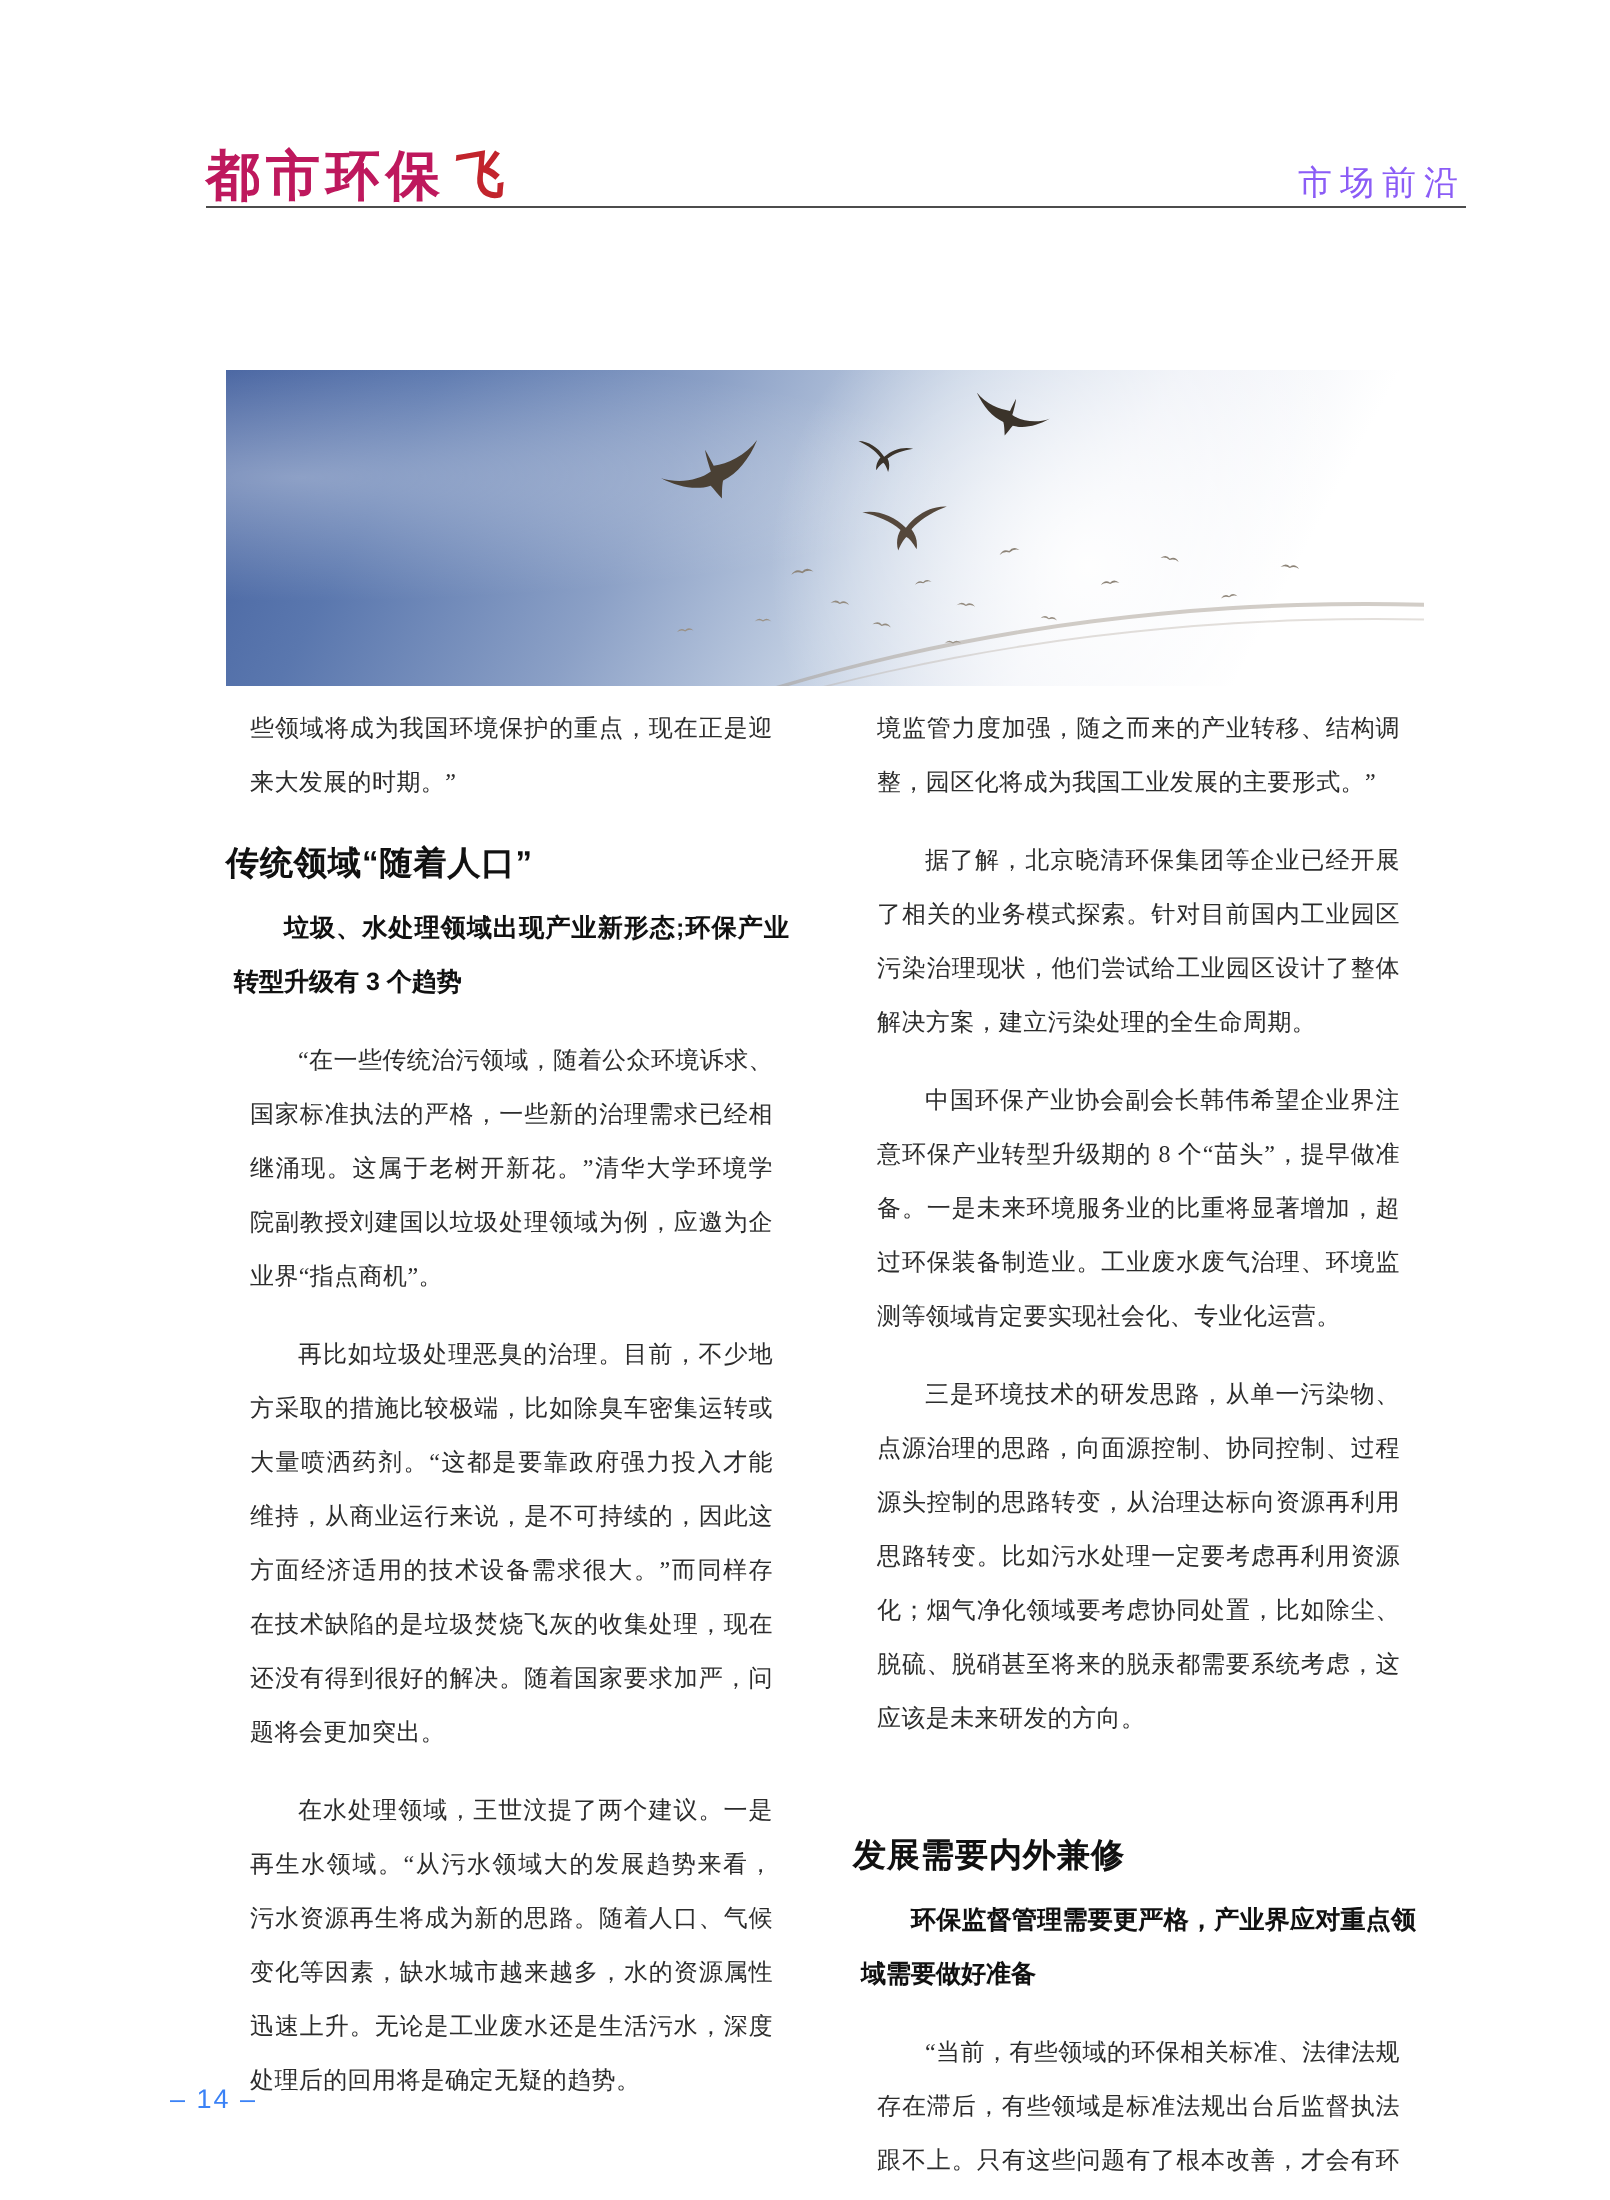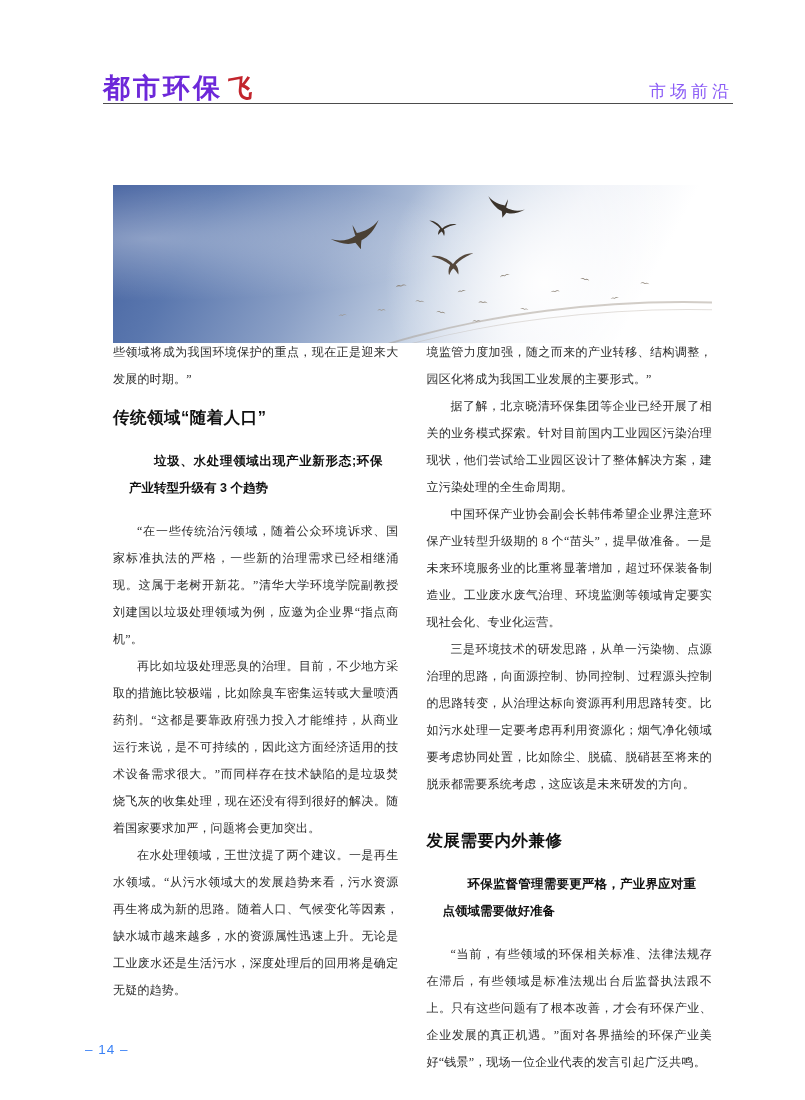--- a/index.html
+++ b/index.html
@@ -3,21 +3,21 @@
 <meta charset="utf-8">
 <style>
   html,body{margin:0;padding:0;background:#ffffff;}
   #page{position:relative;width:805px;height:1100px;background:#fff;overflow:hidden;
         font-family:"Liberation Serif","DejaVu Serif",serif;color:#2c2c2c;}
 
   
   .masthead{position:absolute;top:66px;left:103px;width:630px;height:40px;}
   .logo-wrap{position:absolute;left:0;bottom:4px;display:flex;align-items:flex-end;}
   .logo-text{font-family:"Liberation Sans","DejaVu Sans",sans-serif;font-weight:700;
-             font-size:27px;letter-spacing:3px;color:#6d28d9;line-height:1;}
+             font-size:27px;letter-spacing:3px;color:#be185d;line-height:1;}
   .logo-mark{font-family:"DejaVu Serif",serif;font-style:italic;font-weight:700;
              font-size:26px;color:#c2242c;line-height:1;margin-left:2px;
              transform:rotate(-10deg);display:inline-block;}
   .section-label{position:absolute;right:0;bottom:6px;
              font-family:"Liberation Sans","DejaVu Sans",sans-serif;
              font-size:17px;letter-spacing:4px;color:#8b5cf6;line-height:1;}
   .head-rule{position:absolute;left:103px;top:103px;width:630px;height:1px;background:#4c4c4c;}
 
   
   .hero{position:absolute;top:185px;left:113px;width:599px;height:158px;overflow:hidden;
@@ -28,28 +28,28 @@
   .hero-arc{position:absolute;left:-130px;top:116px;width:1400px;height:900px;
             border-radius:50%;border-top:2px solid rgba(165,155,143,.5);}
   .hero-arc2{position:absolute;left:-150px;top:124px;width:1450px;height:900px;
             border-radius:50%;border-top:1px solid rgba(185,176,165,.4);}
   .bird{position:absolute;}
   .bird svg{display:block;width:100%;height:auto;}
 
   
   .columns{position:absolute;top:339px;left:113px;width:599px;display:flex;gap:28px;}
   .col{flex:1 1 0;min-width:0;}
-  .body-p{margin:0;font-size:12px;line-height:27px;text-align:justify;color:#2c2c2c;
+  .body-p{margin:12px;font-size:12px;line-height:27px;text-align:justify;color:#2c2c2c;
           letter-spacing:.2px;}
   .indent{text-indent:2em;}
   .sec-head{margin:9px 0 3px 0;font-family:"Liberation Sans","DejaVu Sans",sans-serif;
             font-size:16.5px;font-weight:700;color:#111;line-height:30px;letter-spacing:.5px;}
-  .lead{margin:16px;font-family:"Liberation Sans","DejaVu Sans",sans-serif;font-weight:700;
+  .lead{margin:4px;font-family:"Liberation Sans","DejaVu Sans",sans-serif;font-weight:700;
         font-size:12.5px;line-height:27px;text-align:justify;text-indent:2em;color:#111;}
-  .gap-before{margin-top:27px;}
+  .gap-before{margin-top:40px;}
 
   
   .footer-page{position:absolute;left:85px;top:1042px;
                font-family:"Liberation Sans","DejaVu Sans",sans-serif;
                font-size:13.5px;color:#3b82f6;letter-spacing:1px;}
 </style>
 </head>
 <body>
 
 <svg width="0" height="0" style="position:absolute" aria-hidden="true">

